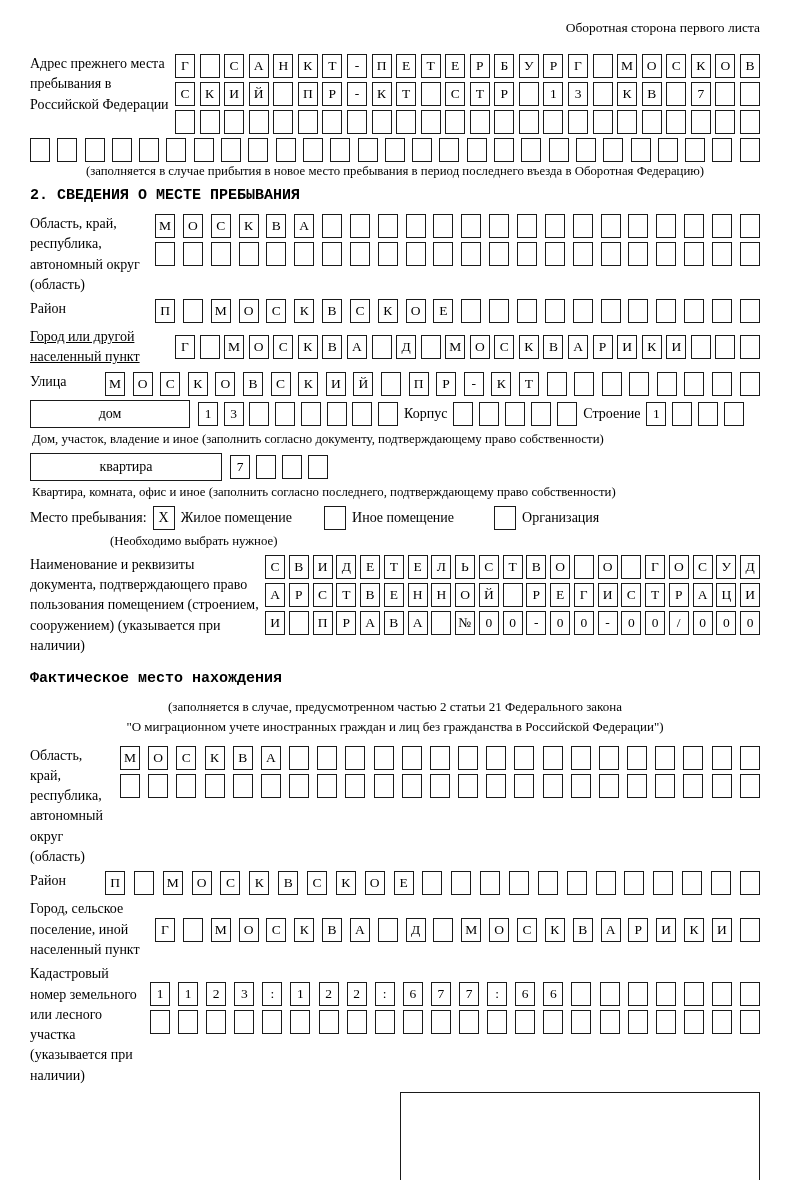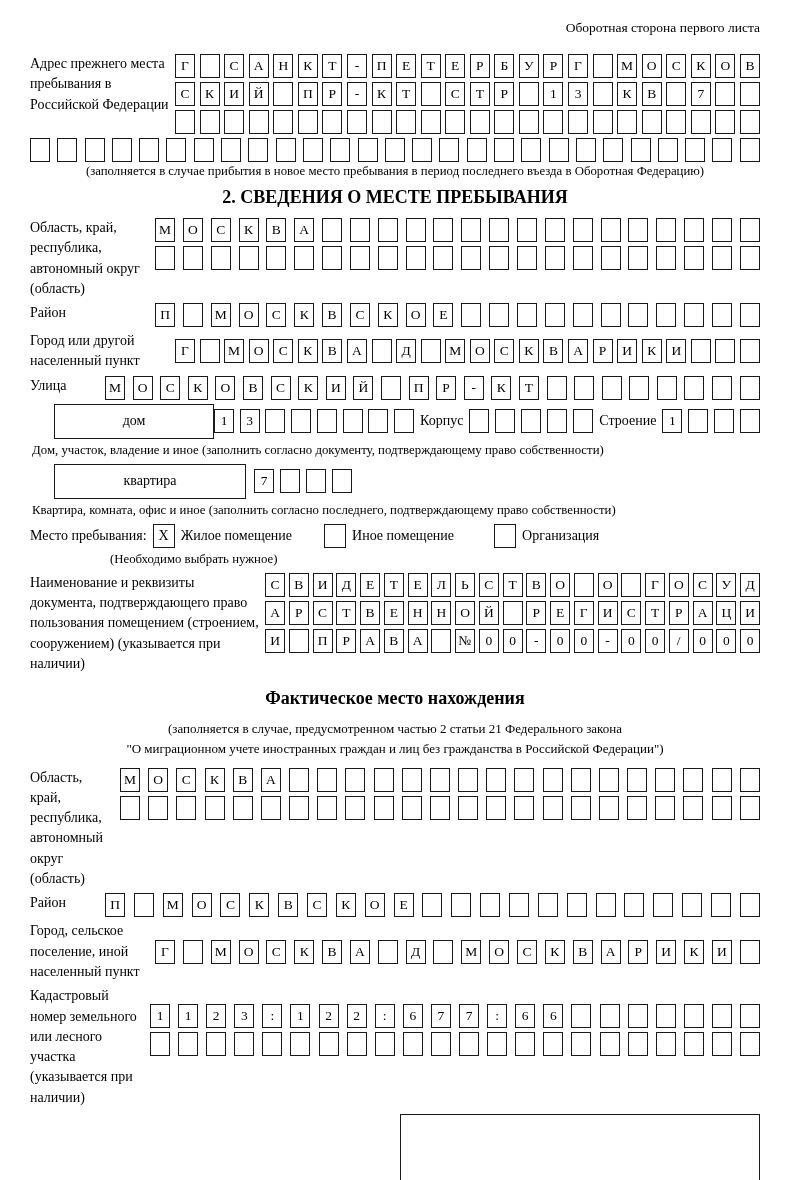--- a/index.html
+++ b/index.html
@@ -9,23 +9,23 @@
   .row{display:flex;align-items:flex-start;margin-bottom:4px;}
   .row.vcenter{align-items:center;}
   .lbl{font-size:14px;line-height:1.45;flex:1;padding-right:6px;}
   .cells{display:flex;justify-content:space-between;flex-shrink:0;}
   .cell{width:20px;height:24px;border:1.6px solid #1a1a1a;display:flex;align-items:center;justify-content:center;
         font-size:13.5px;box-sizing:border-box;background:#fff;}
   .group{display:flex;align-items:flex-start;margin-bottom:4px;}
   .rowscol{display:flex;flex-direction:column;gap:4px;align-items:flex-end;flex:1;}
   .caption{font-size:12.8px;text-align:center;margin:2px 0 6px 0;}
   .caption-left{font-size:12.8px;text-align:left;margin:2px 0 6px 2px;}
-  .h-bold{font-size:18px;font-weight:bold;text-align:center;margin:8px 0 10px 0;}
-  .labelbox{border:1.6px solid #1a1a1a;height:35px;display:flex;align-items:center;justify-content:center;
-            font-size:14px;box-sizing:border-box;flex-shrink:0;margin-left:24px;}
+  .h-bold{font-size:15px;font-weight:bold;text-align:left;margin:8px 0 10px 0;font-family:Liberation Mono, monospace;}
+  .labelbox{border:1.6px solid #1a1a1a;height:28px;display:flex;align-items:center;justify-content:center;
+            font-size:14px;box-sizing:border-box;flex-shrink:0;}
   .inline-lbl{font-size:14px;padding:0 6px;white-space:nowrap;}
   .chkbox{width:22px;height:24px;border:1.6px solid #1a1a1a;display:flex;align-items:center;justify-content:center;
           font-size:14px;box-sizing:border-box;flex-shrink:0;}
   .stamp{width:360px;height:172px;border:1.8px solid #1a1a1a;box-sizing:border-box;margin:6px 0 6px auto;}
   .notes-center{font-size:13px;text-align:center;line-height:1.55;margin-bottom:8px;}
 </style>
 </head>
 <body>
 
 <div class="page">
@@ -224,21 +224,21 @@
         <div class="cell"></div>
         <div class="cell"></div>
         <div class="cell"></div>
         <div class="cell"></div>
         <div class="cell"></div>
         <div class="cell"></div>
       </div>
   </div>
 
   <div class="row vcenter">
-    <div class="lbl" style="max-width:152px;">Город или другой населенный пункт</div>
+    <div class="lbl" style="max-width:152px;text-decoration:underline;">Город или другой населенный пункт</div>
     <div class="cells" style="width:585px;">
         <div class="cell">Г</div>
         <div class="cell"></div>
         <div class="cell">М</div>
         <div class="cell">О</div>
         <div class="cell">С</div>
         <div class="cell">К</div>
         <div class="cell">В</div>
         <div class="cell">А</div>
         <div class="cell"></div>

